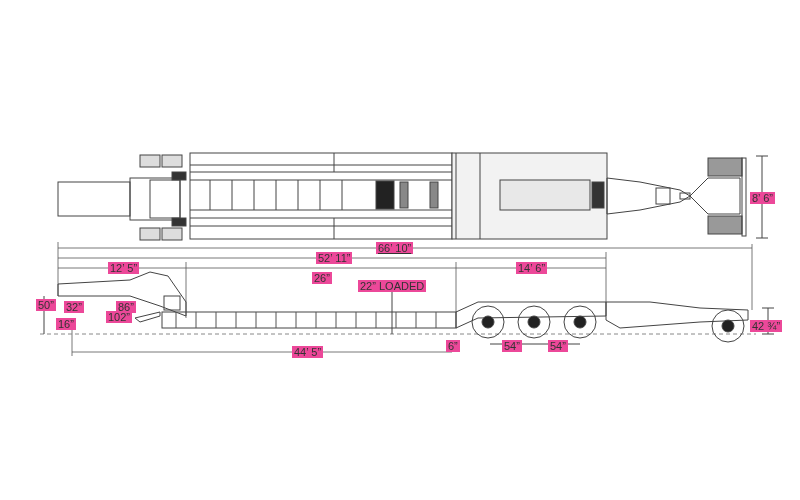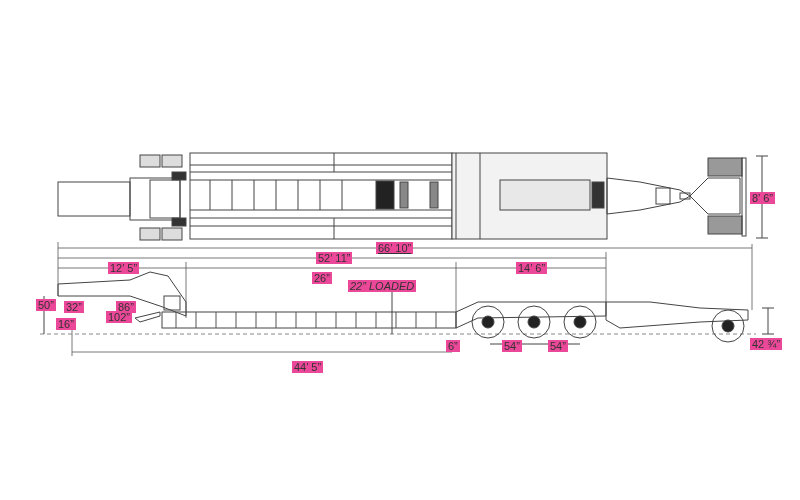--- a/index.html
+++ b/index.html
@@ -128,24 +128,24 @@
       <line x1="534" y1="344" x2="580" y2="344"></line>
     </g>
   </g>
 </svg>
 
 <div class="dim" style="left:376px;top:242px;text-decoration:underline;">66’ 10”</div>
 <div class="dim" style="left:316px;top:252px;">52’ 11”</div>
 <div class="dim" style="left:108px;top:262px;">12’ 5”</div>
 <div class="dim" style="left:312px;top:272px;">26”</div>
 <div class="dim" style="left:516px;top:262px;">14’ 6”</div>
-<div class="dim" style="left:348px;top:280px;font-style:italic;">22” LOADED</div>
+<div class="dim" style="left:358px;top:280px;">22” LOADED</div>
 <div class="dim" style="left:750px;top:192px;">8’ 6”</div>
 <div class="dim" style="left:36px;top:299px;text-align:right;">50”</div>
 <div class="dim" style="left:64px;top:301px;">32”</div>
 <div class="dim" style="left:116px;top:301px;">86”</div>
 <div class="dim" style="left:106px;top:311px;">102”</div>
 <div class="dim" style="left:56px;top:318px;text-align:center;">16”</div>
 <div class="dim" style="left:446px;top:340px;">6”</div>
 <div class="dim" style="left:502px;top:340px;">54”</div>
 <div class="dim" style="left:548px;top:340px;">54”</div>
-<div class="dim" style="left:750px;top:338px;text-align:right;">42 ¾”</div>
-<div class="dim" style="left:292px;top:346px;margin-top:15px;">44’ 5”</div>
+<div class="dim" style="left:750px;top:320px;text-align:right;">42 ¾”</div>
+<div class="dim" style="left:292px;top:346px;">44’ 5”</div>
 
 </body></html>

